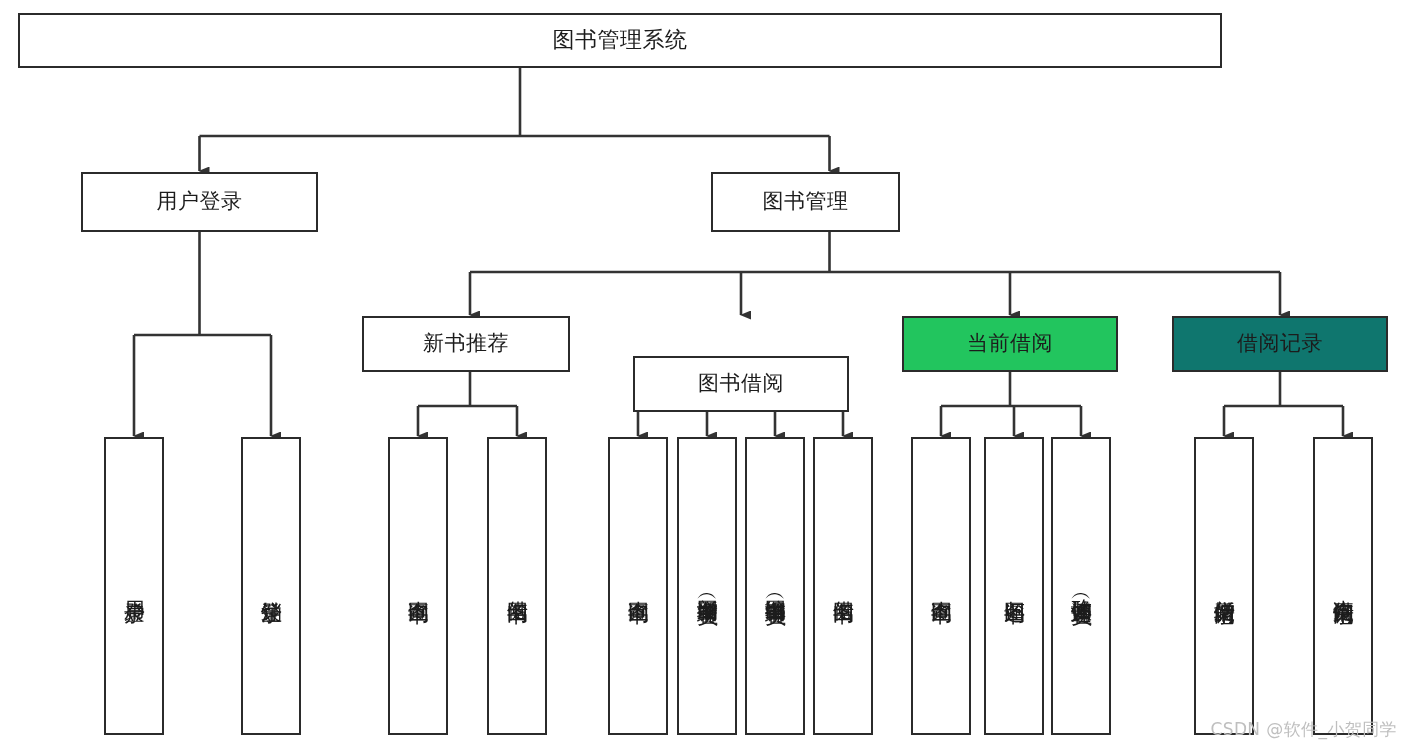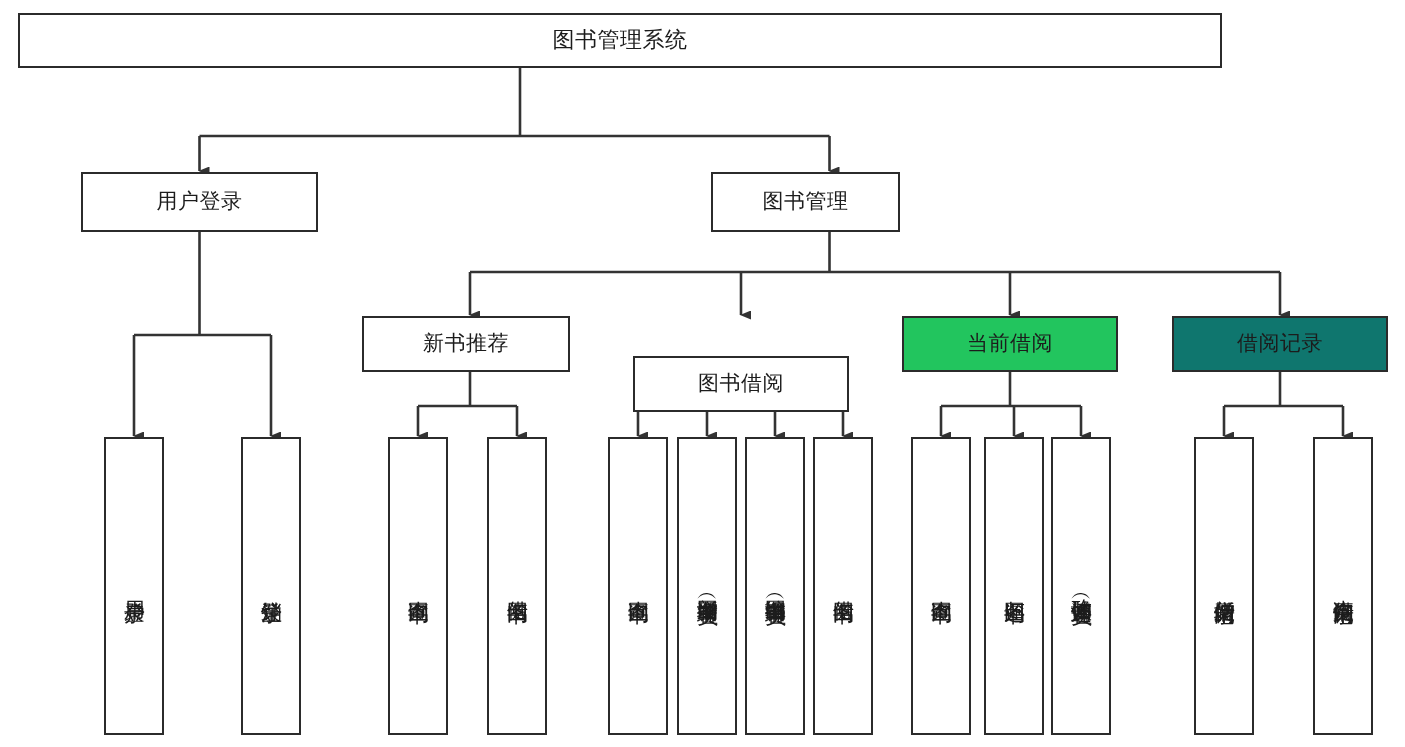--- a/index.html
+++ b/index.html
@@ -171,14 +171,15 @@
         <span class="node-label-v" style="color: rgb(28, 28, 28);">确认归还（管理员）</span>
       </div>
       <div class="node-box" style="left: 1194px; top: 437px; width: 60px; height: 298px; border-color: rgb(43, 43, 43); background: rgb(255, 255, 255);">
         <span class="node-label-v" style="color: rgb(28, 28, 28);">新增借阅记录</span>
       </div>
       <div class="node-box" style="left: 1313px; top: 437px; width: 60px; height: 298px; border-color: rgb(43, 43, 43); background: rgb(255, 255, 255);">
         <span class="node-label-v" style="color: rgb(28, 28, 28);">查询借阅记录</span>
       </div>
     </div>
 
+  <div id="watermark">CSDN @软件_小贺同学</div>
 
 </div>
 
 </body></html>

